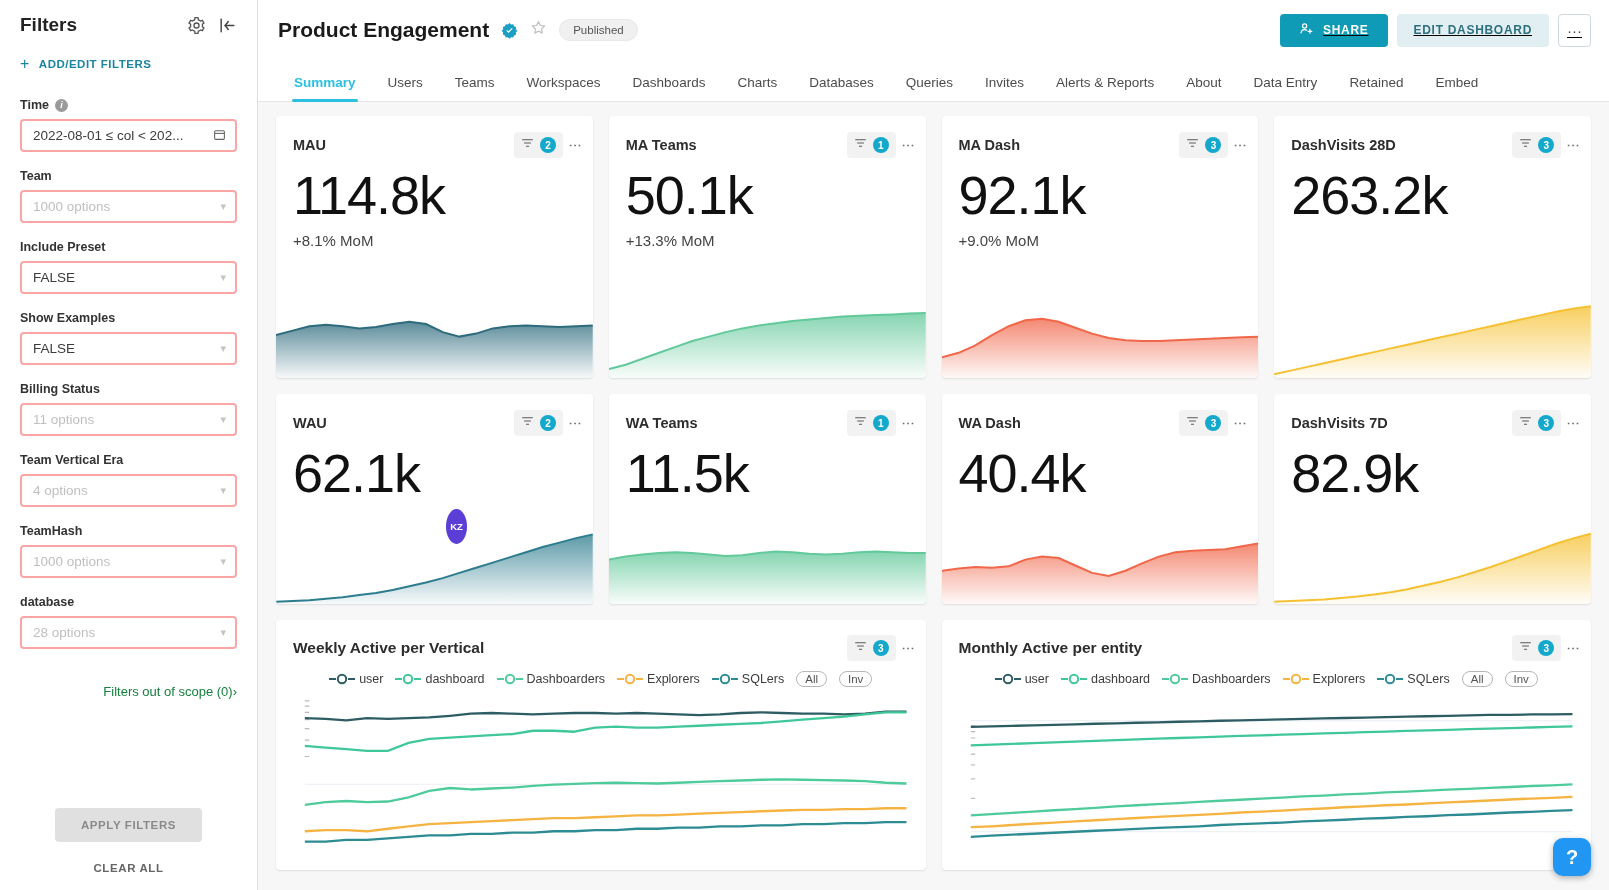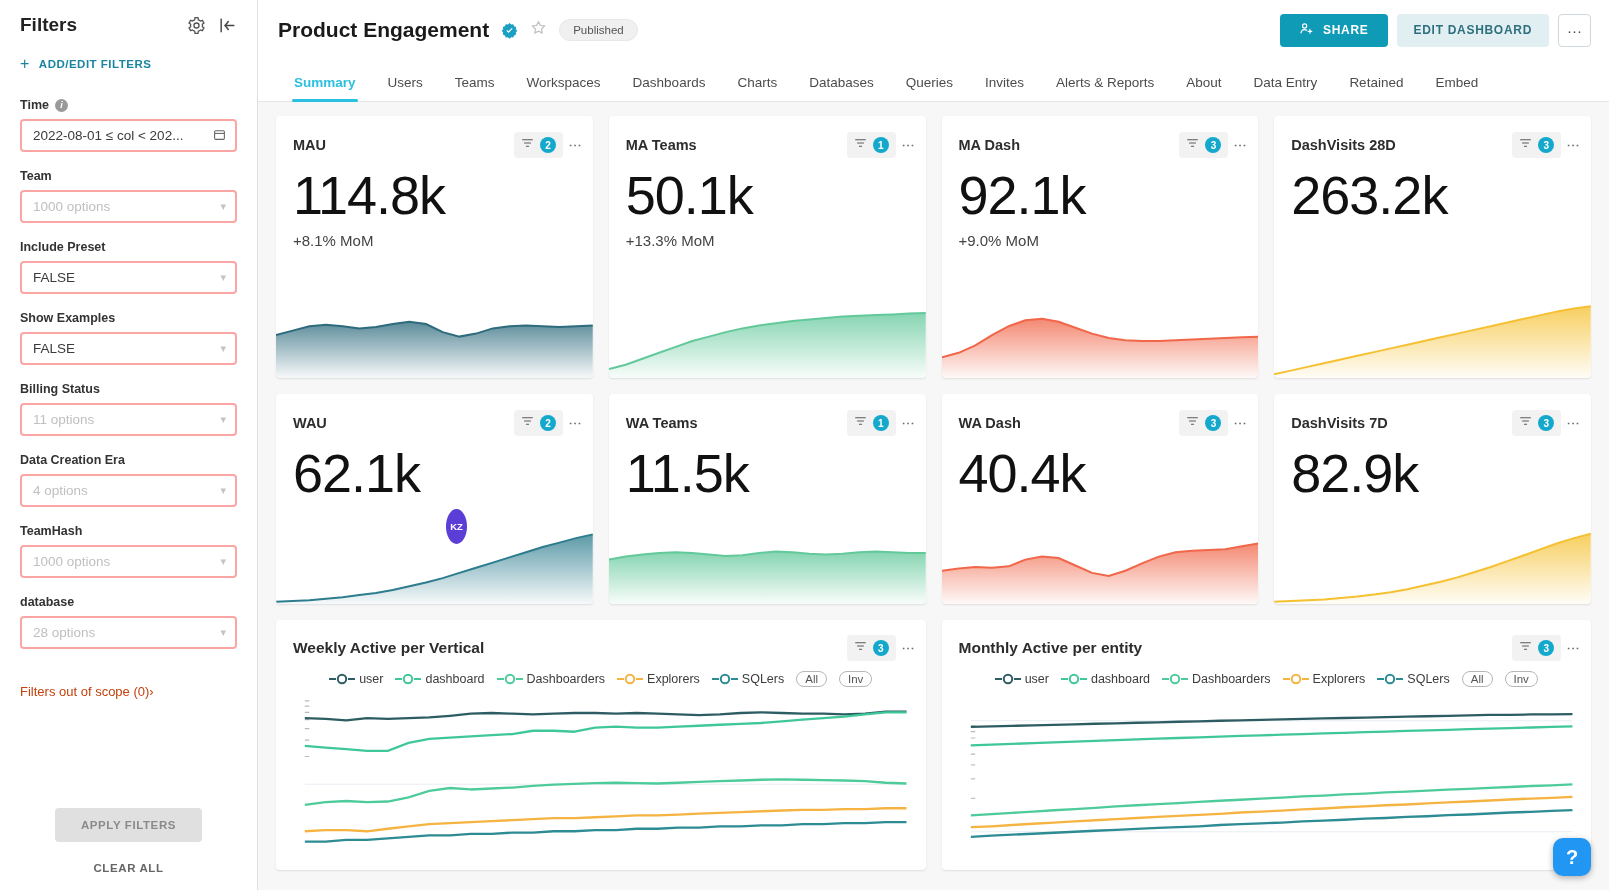--- a/index.html
+++ b/index.html
@@ -38,22 +38,22 @@
   }
   .fctl {
     height: 33px; border: 2px solid #fca5a5; border-radius: 4px; background: #fff;
     display: flex; align-items: center; justify-content: space-between;
     padding: 0 9px 0 11px; font-size: 13.5px; color: #3b3b3b; cursor: pointer;
   }
   .fctl.ph { color: #bfbfbf; }
   .chev { color: #c4c4c4; font-size: 11px; }
   .cal { color: #666; font-size: 12px; }
   .oos {
-    display: flex; align-items: center; justify-content: flex-start;
-    color: #c2410c; font-size: 13px; margin-top: 18px; cursor: pointer;
+    display: flex; align-items: center; justify-content: flex-end;
+    color: #15803d; font-size: 13px; margin-top: 18px; cursor: pointer;
   }
   .sb-foot { margin-top: auto; padding-bottom: 14px; text-align: center; }
   .apply-btn {
     display: inline-block; background: #e0e0e0; color: #8a8a8a; border: none;
     font-family: inherit; font-size: 11.5px; font-weight: bold; letter-spacing: .6px;
     padding: 11px 26px; border-radius: 4px; cursor: pointer; margin-bottom: 16px;
   }
   .clear-btn {
     background: none; border: none; color: #666; font-family: inherit;
     font-size: 11.5px; font-weight: bold; letter-spacing: .6px; cursor: pointer;
@@ -65,21 +65,21 @@
     background: #fff; height: 60px; display: flex; align-items: center;
     padding: 0 18px 0 20px; gap: 12px;
   }
   .dash-title { font-size: 21px; font-weight: bold; color: #1a1a1a; }
   .cert-badge { width: 17px; height: 17px; }
   .star-icon { color: #c9c9c9; font-size: 17px; cursor: pointer; }
   .pub-pill {
     background: #f0f0f0; color: #555; font-size: 11.5px; border-radius: 12px;
     padding: 4px 13px; border: 1px solid #e8e8e8;
   }
-  .topbar-right { margin-left: auto; display: flex; align-items: center; gap: 9px; }
+  .topbar-right { margin-left: auto; display: flex; align-items: center; gap: 9px; text-decoration: underline; }
   .btn-share {
     background: #0f9ab5; color: #fff; border: none; font-family: inherit;
     font-size: 12px; font-weight: bold; letter-spacing: .7px; border-radius: 4px;
     height: 33px; padding: 0 19px; display: flex; align-items: center; gap: 9px; cursor: pointer;
   }
   .btn-edit {
     background: #e1eff2; color: #2e6f7d; border: none; font-family: inherit;
     font-size: 12px; font-weight: bold; letter-spacing: .7px; border-radius: 4px;
     height: 33px; padding: 0 17px; cursor: pointer;
   }
@@ -247,21 +247,21 @@
         <span>Billing Status</span>
       </div>
       <div class="fctl ph">
         <span>11 options</span>
         <span class="chev">▾</span>
       </div>
     </div>
 
     <div class="fgroup">
       <div class="flabel">
-        <span>Data Creation Era</span>
+        <span>Team Vertical Era</span>
       </div>
       <div class="fctl ph">
         <span>4 options</span>
         <span class="chev">▾</span>
       </div>
     </div>
 
     <div class="fgroup">
       <div class="flabel">
         <span>TeamHash</span>

